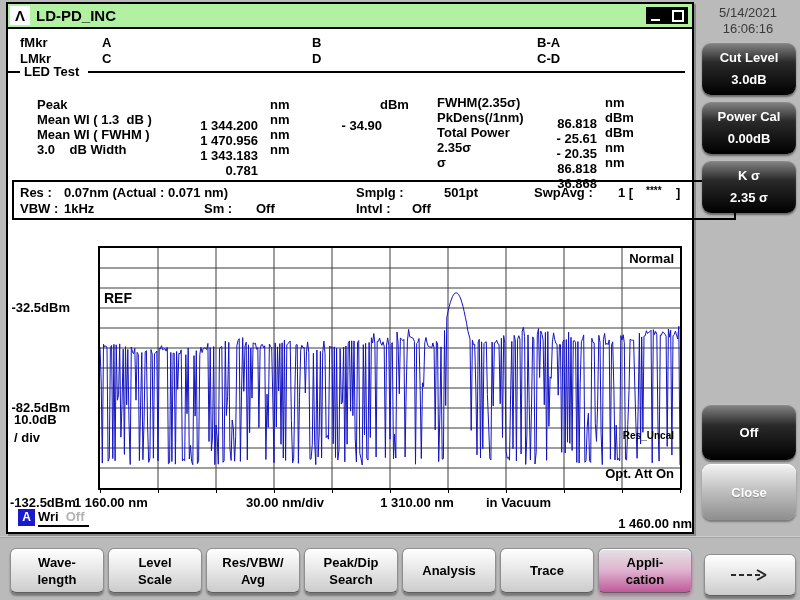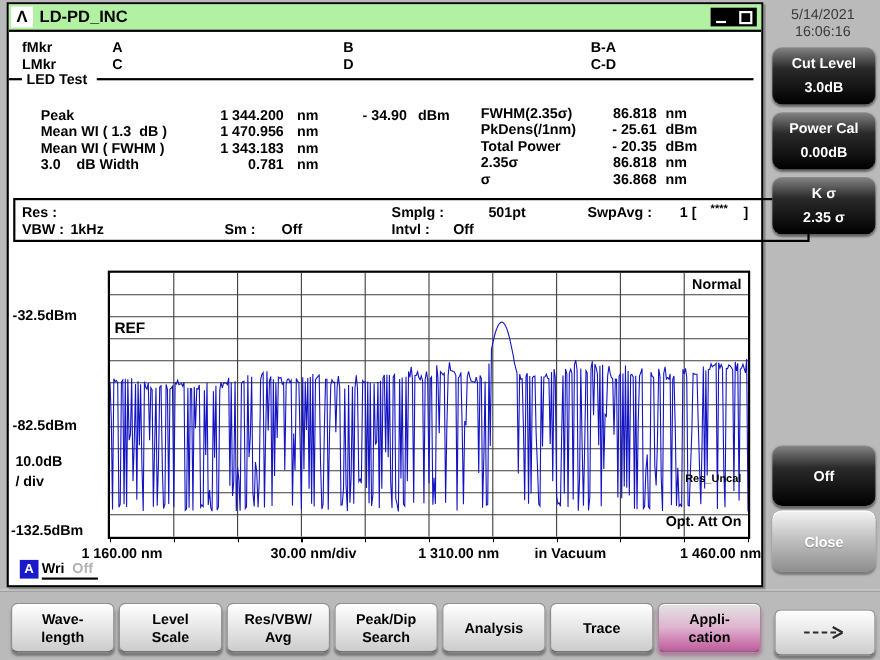--- a/index.html
+++ b/index.html
@@ -4,21 +4,21 @@
 <style>
   html,body{margin:0;padding:0;}
   body{
     width:800px;height:600px;position:relative;overflow:hidden;
     background:#bababa;
     font-family:"Liberation Sans",sans-serif;
     -webkit-font-smoothing:none;
   }
   .abs{position:absolute;}
   .t{position:absolute;font-weight:bold;font-size:13px;color:#000;white-space:pre;line-height:15px;}
-  .ra{text-align:right;}
+  .ra{text-align:right;margin-top:21px;}
 
   
   #screen{
     position:absolute;left:6px;top:2px;width:688px;height:532px;
     background:#fff;border:2px solid #000;box-sizing:border-box;
     box-shadow:2px 2px 0 #8a8a8a;
   }
   
   #titlebar{position:absolute;left:0;top:0;width:100%;height:25px;background:#b2f0a2;border-bottom:2px solid #000;box-sizing:border-box;}
   #logo-box{position:absolute;left:2px;top:2px;width:20px;height:19px;background:#fff;color:#000;font-weight:bold;font-size:15px;text-align:center;line-height:19px;}
@@ -95,21 +95,21 @@
   <span class="t" style="left:304px;top:47px">D</span>
   <span class="t" style="left:529px;top:47px">C-D</span>
 
   <div class="abs" style="left:0;top:67px;width:12px;height:0;border-top:2px solid #000"></div>
   <span class="t" style="left:16px;top:60px">LED Test</span>
   <div class="abs" style="left:80px;top:67px;width:597px;height:0;border-top:2px solid #000"></div>
 
   <span class="t" style="left:29px;top:93px">Peak</span>
   <span class="t ra" style="left:140px;top:93px;width:110px">1 344.200</span>
   <span class="t" style="left:262px;top:93px">nm</span>
-  <span class="t ra" style="left:300px;top:93px;width:62px">- 34.90</span>
+  <span class="t ra" style="left:312px;top:93px;width:62px">- 34.90</span>
   <span class="t" style="left:372px;top:93px">dBm</span>
 
   <span class="t" style="left:29px;top:108px">Mean WI ( 1.3  dB )</span>
   <span class="t ra" style="left:140px;top:108px;width:110px">1 470.956</span>
   <span class="t" style="left:262px;top:108px">nm</span>
 
   <span class="t" style="left:29px;top:123px">Mean WI ( FWHM )</span>
   <span class="t ra" style="left:140px;top:123px;width:110px">1 343.183</span>
   <span class="t" style="left:262px;top:123px">nm</span>
 
@@ -132,20 +132,21 @@
   <span class="t" style="left:429px;top:136px">2.35σ</span>
   <span class="t ra" style="left:519px;top:136px;width:70px">86.818</span>
   <span class="t" style="left:597px;top:136px">nm</span>
 
   <span class="t" style="left:429px;top:151px">σ</span>
   <span class="t ra" style="left:519px;top:151px;width:70px">36.868</span>
   <span class="t" style="left:597px;top:151px">nm</span>
 
   <div id="resbox">
     <span class="t" style="left:6px;top:4px">Res :</span>
+    <span class="t" style="left:50px;top:4px">0.07nm (Actual : 0.071 nm)</span>
     <span class="t" style="left:342px;top:4px">Smplg :</span>
     <span class="t" style="left:430px;top:4px">501pt</span>
     <span class="t" style="left:520px;top:4px">SwpAvg :</span>
     <span class="t" style="left:604px;top:4px">1 [</span>
     <span class="t" style="left:632px;top:2px;font-size:10px">****</span>
     <span class="t" style="left:662px;top:4px">]</span>
 
     <span class="t" style="left:6px;top:20px">VBW :</span>
     <span class="t" style="left:50px;top:20px">1kHz</span>
     <span class="t" style="left:190px;top:20px">Sm :</span>

